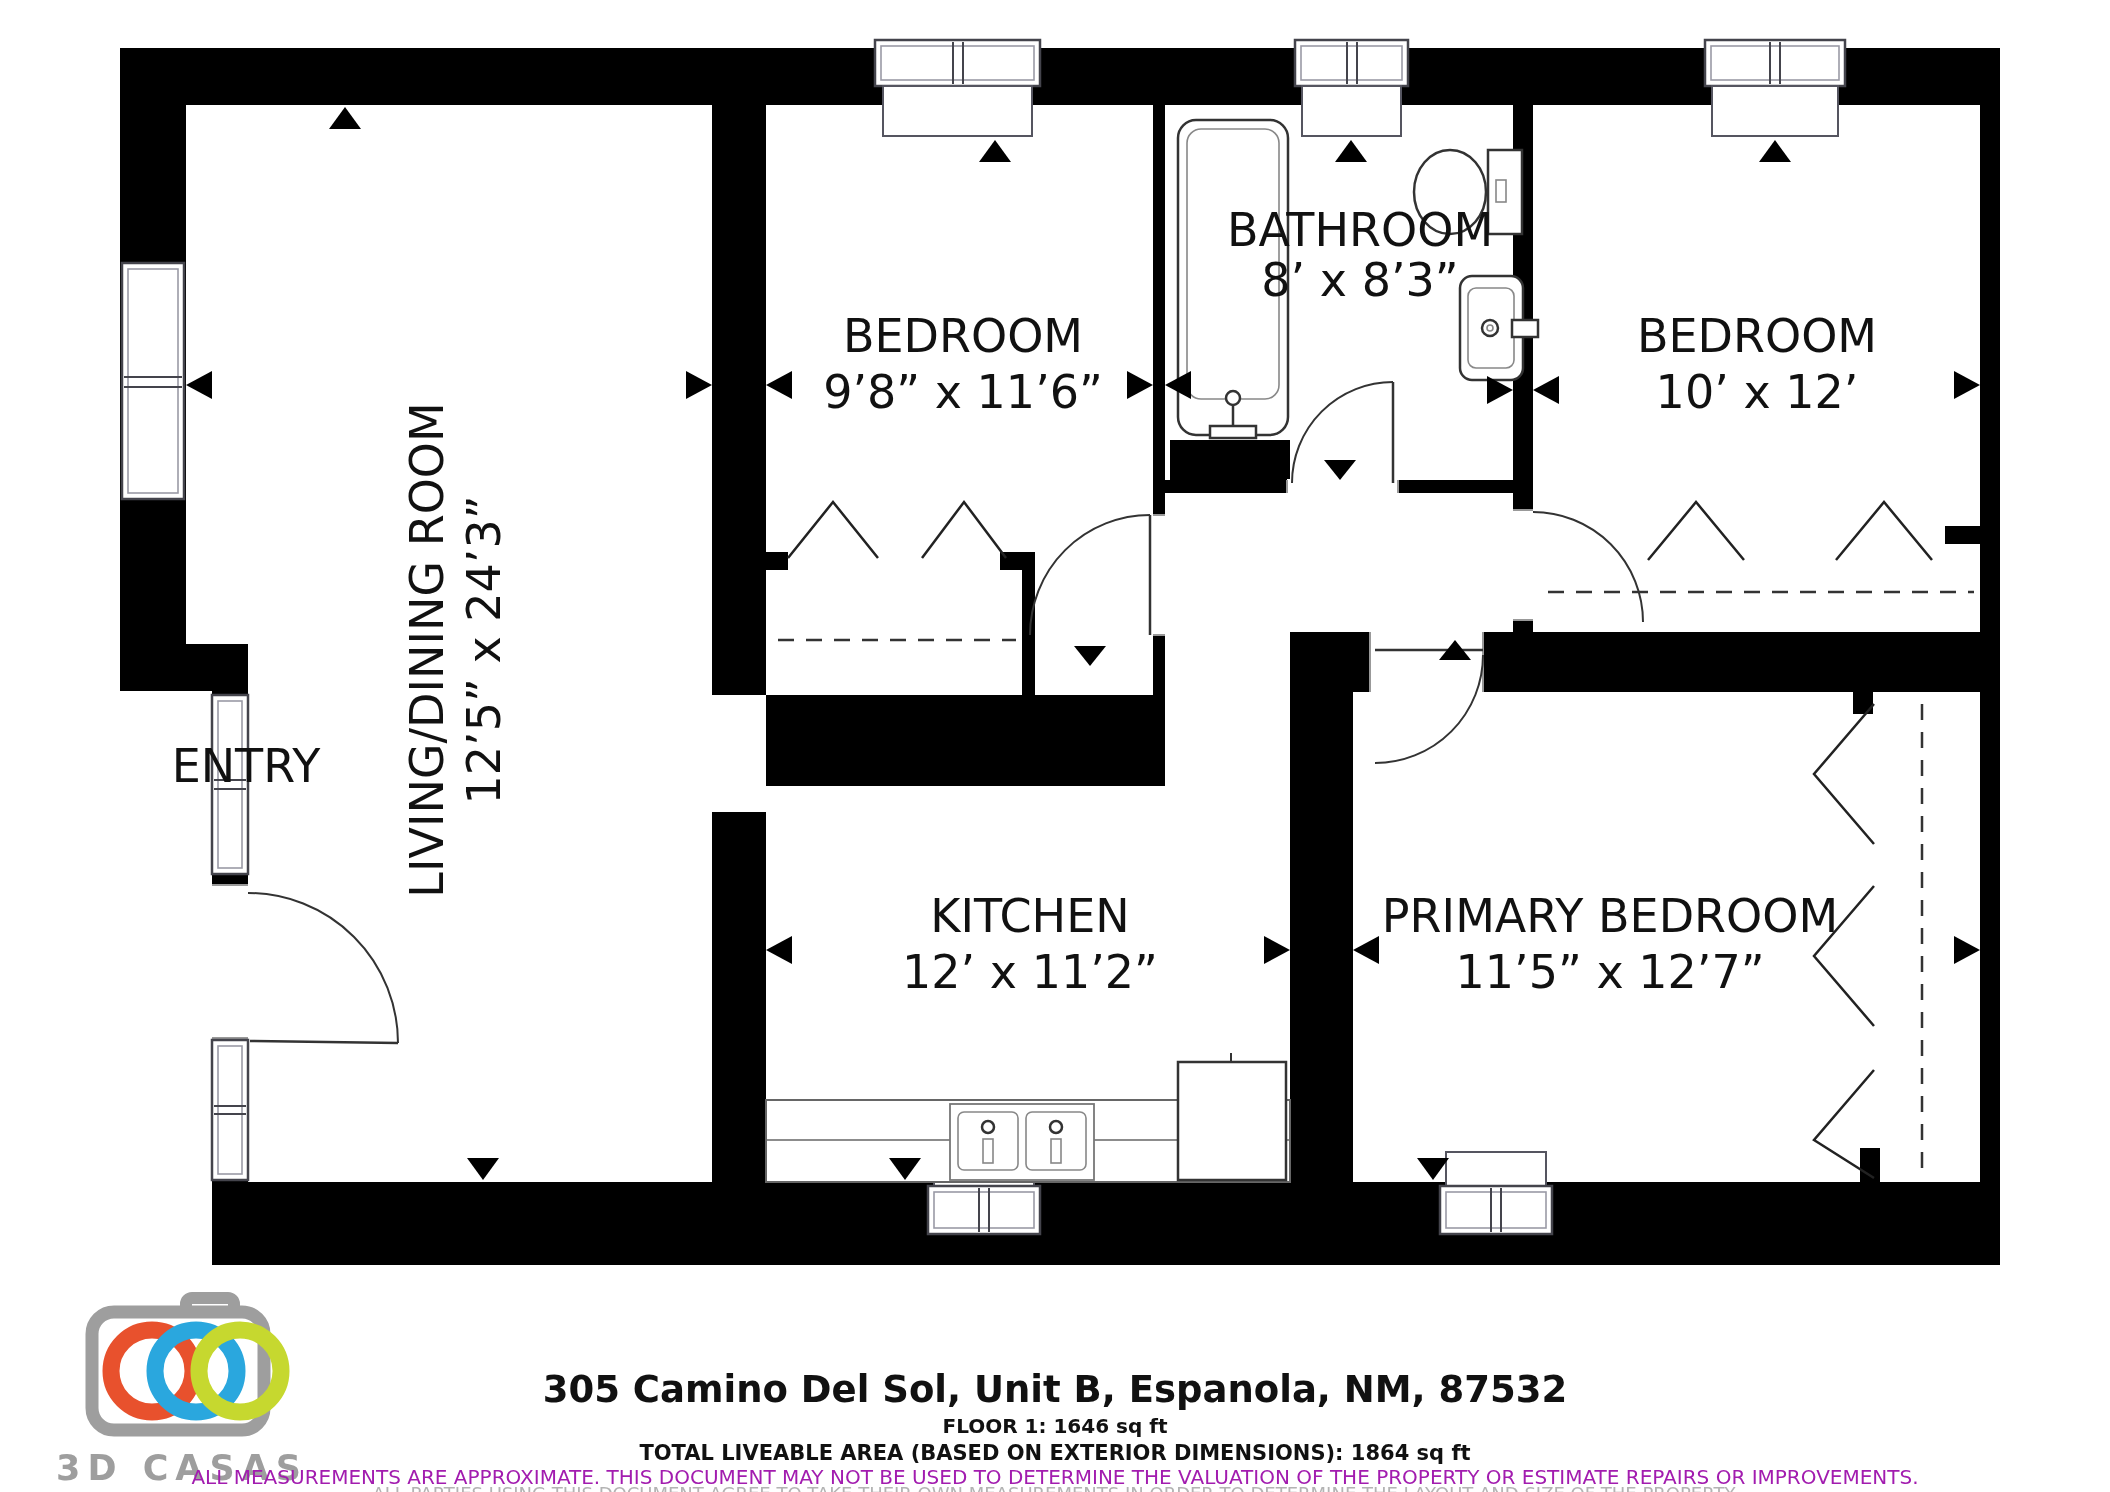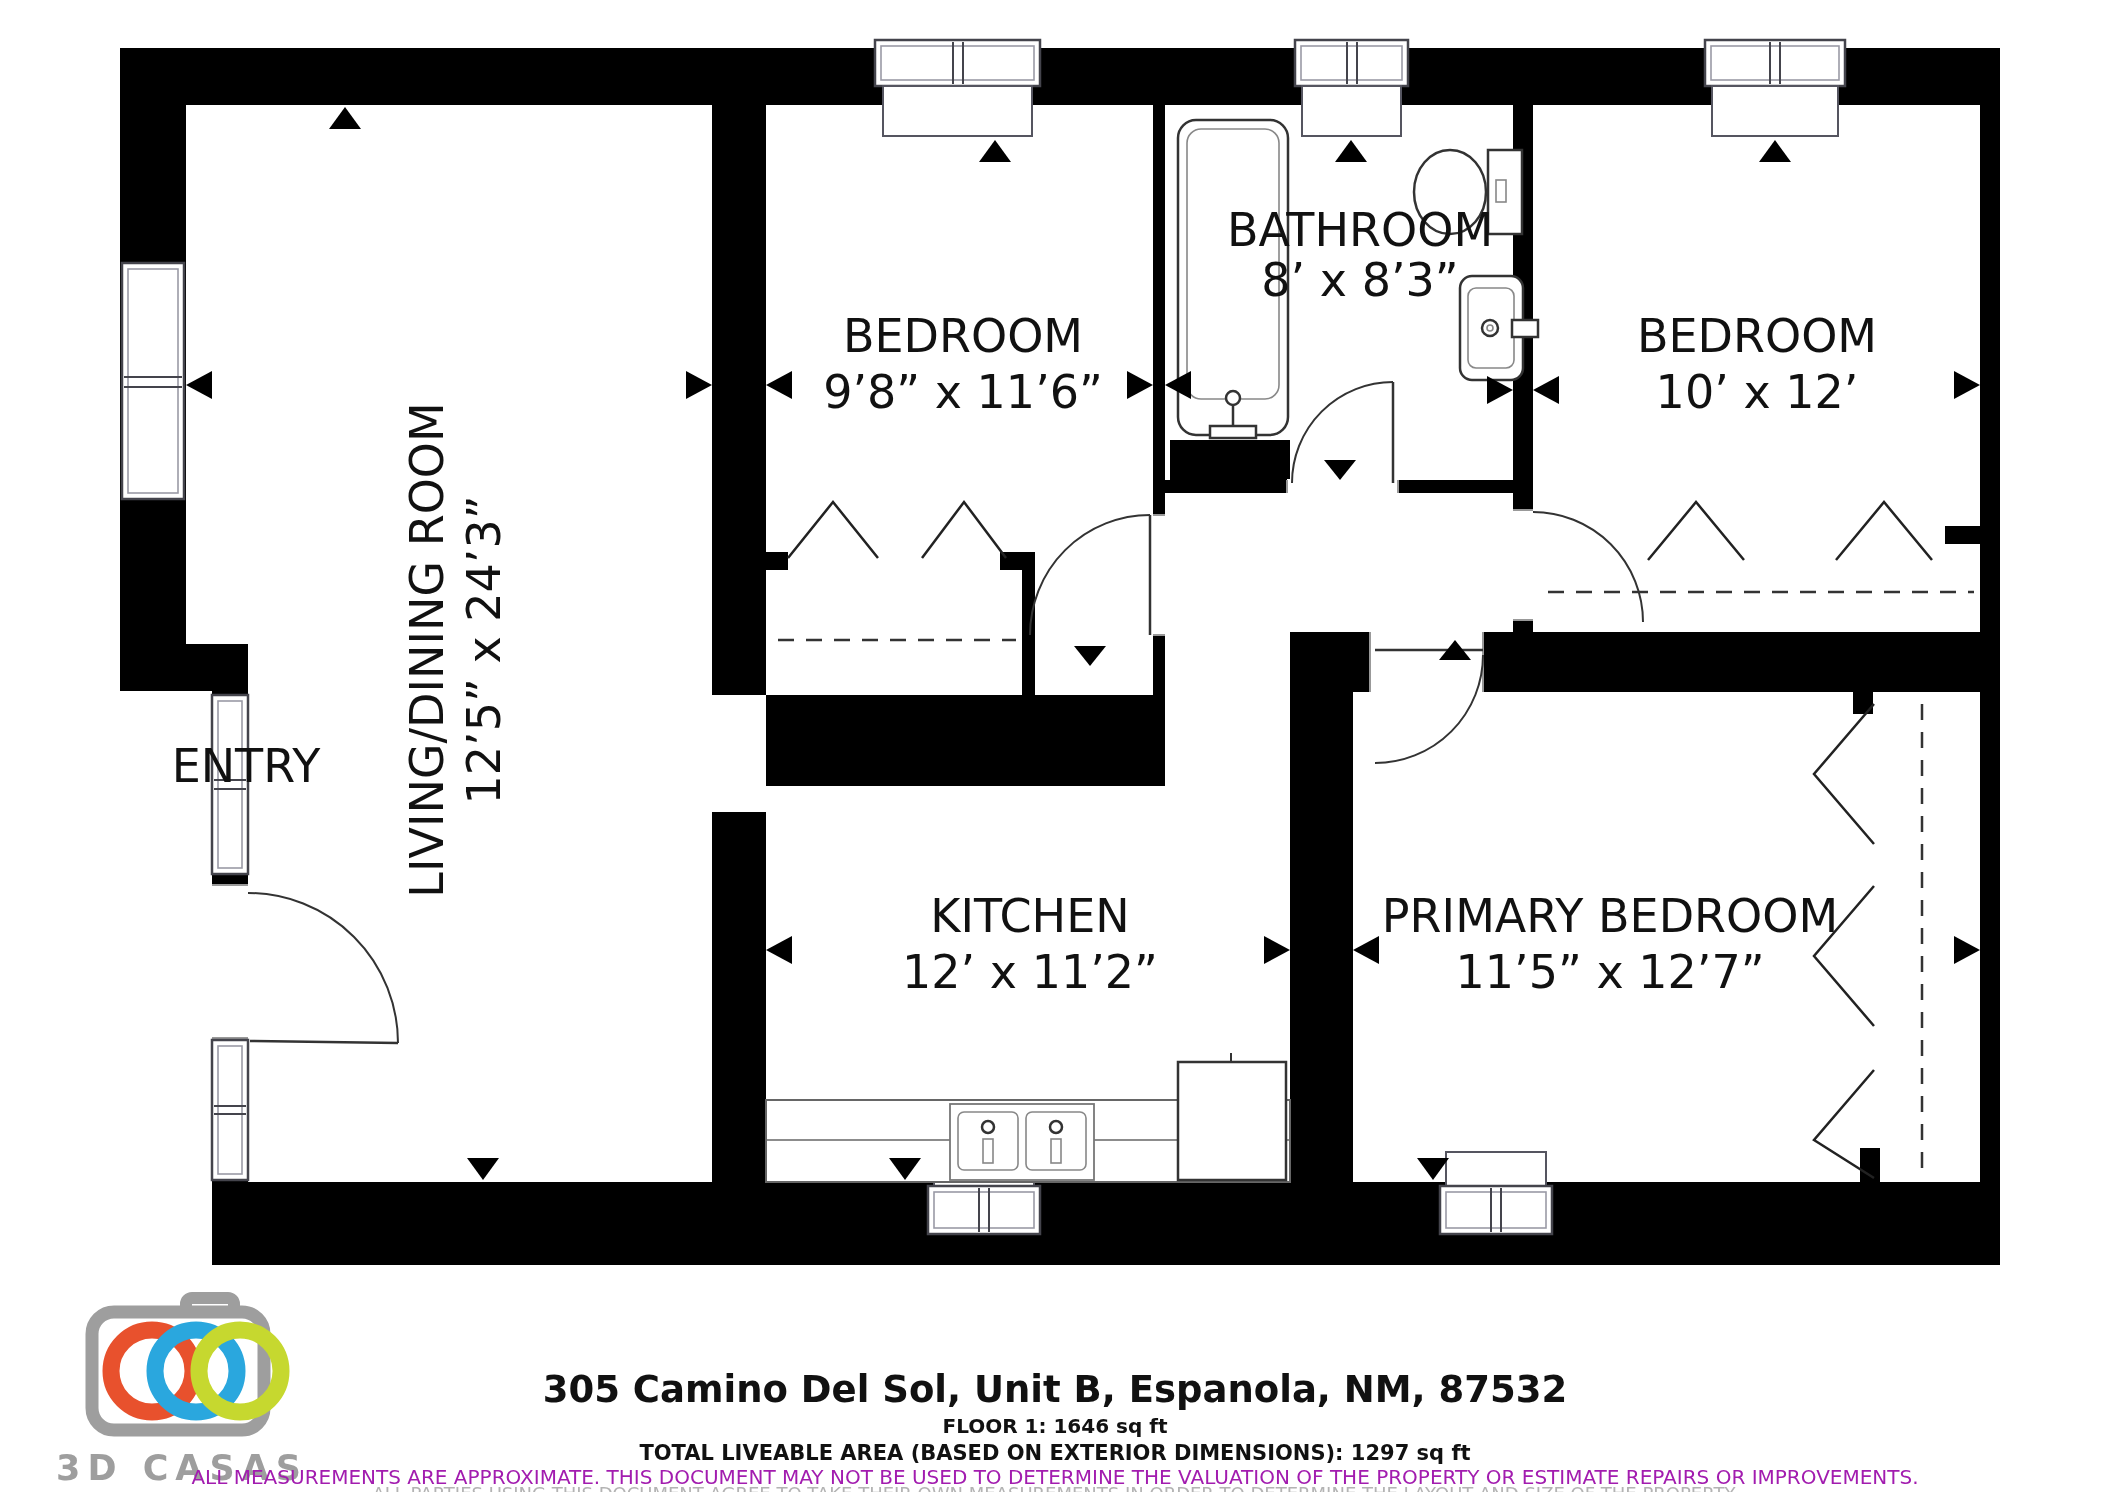--- a/index.html
+++ b/index.html
@@ -267,15 +267,15 @@
     <circle cx="152" cy="1371" r="41" fill="none" stroke="#e8512d" stroke-width="17"></circle>
     <circle cx="196" cy="1371" r="41" fill="none" stroke="#2aa7de" stroke-width="17"></circle>
     <circle cx="240" cy="1371" r="41" fill="none" stroke="#c6d82f" stroke-width="17"></circle>
     <text class="brand-text" x="182" y="1480">3D CASAS</text>
   </g>
 </svg>
 </div>
 
 <div class="footer-line f-address">305 Camino Del Sol, Unit B, Espanola, NM, 87532</div>
 <div class="footer-line f-floor">FLOOR 1: 1646 sq ft</div>
-<div class="footer-line f-total">TOTAL LIVEABLE AREA (BASED ON EXTERIOR DIMENSIONS): 1297 sq ft</div>
+<div class="footer-line f-total">TOTAL LIVEABLE AREA (BASED ON EXTERIOR DIMENSIONS): 1864 sq ft</div>
 <div class="footer-line f-disc1">ALL MEASUREMENTS ARE APPROXIMATE. THIS DOCUMENT MAY NOT BE USED TO DETERMINE THE VALUATION OF THE PROPERTY OR ESTIMATE REPAIRS OR IMPROVEMENTS.</div>
 <div class="footer-line f-disc2">ALL PARTIES USING THIS DOCUMENT AGREE TO TAKE THEIR OWN MEASUREMENTS IN ORDER TO DETERMINE THE LAYOUT AND SIZE OF THE PROPERTY.</div>
 
 </body></html>

